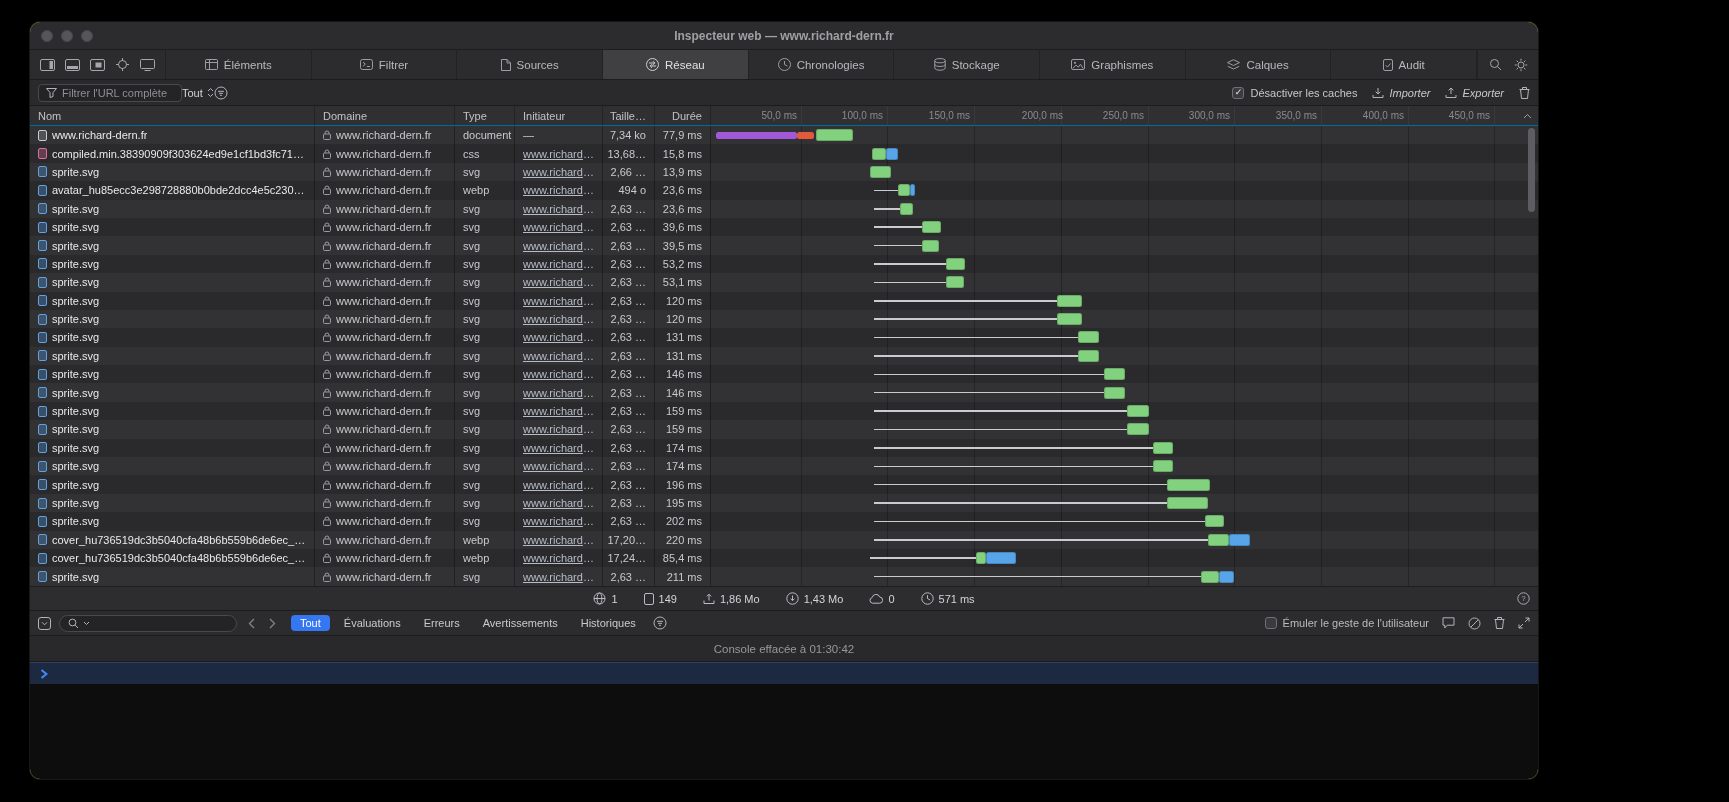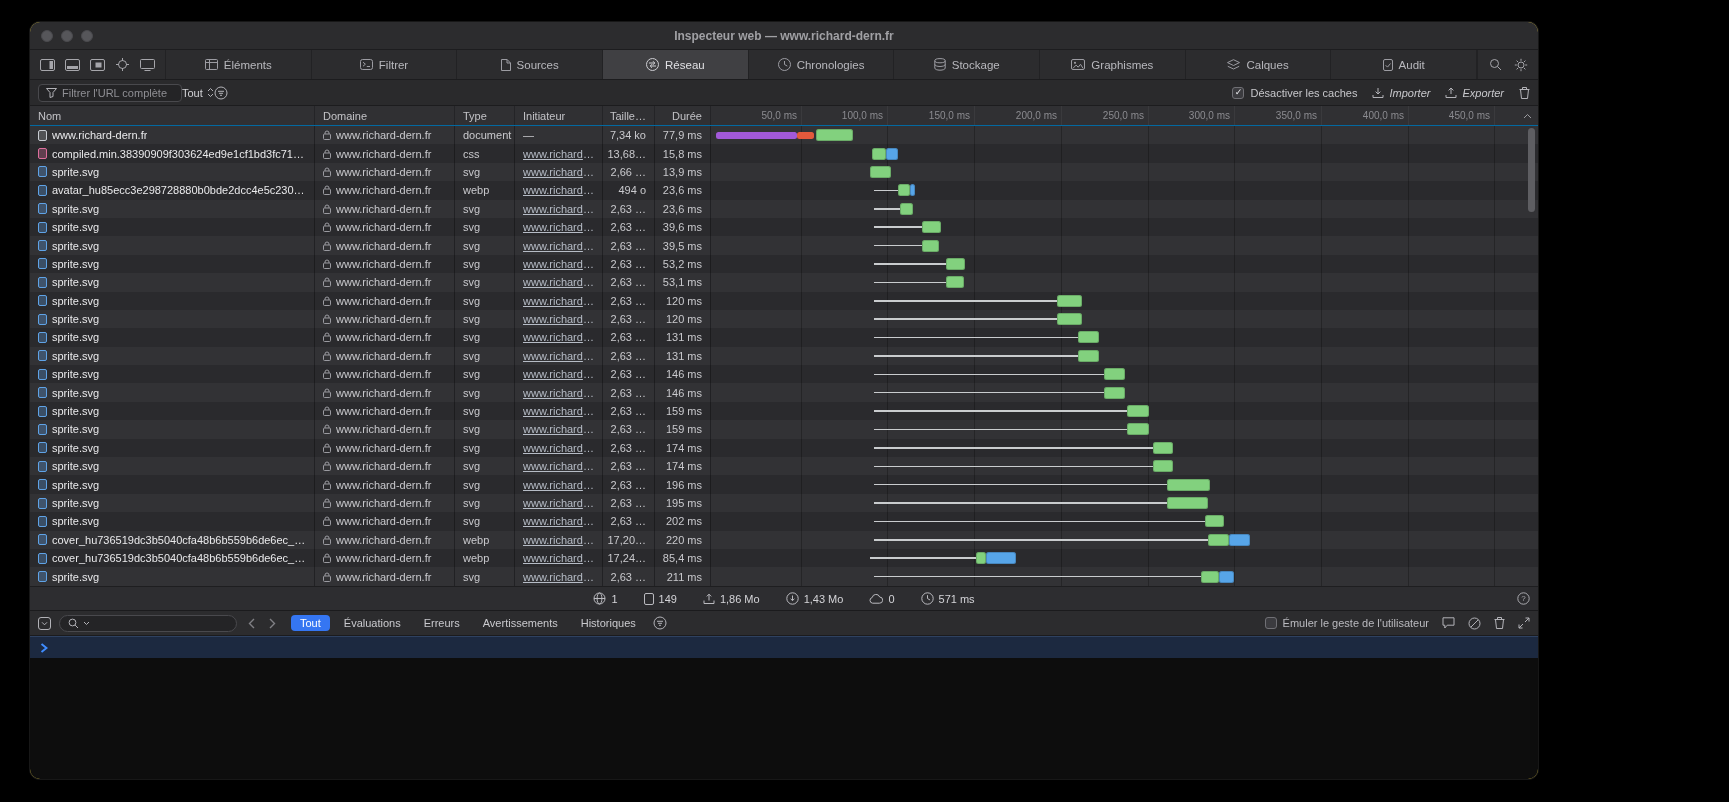--- a/index.html
+++ b/index.html
@@ -294,21 +294,21 @@
     <div class="th">Initiateur</div>
     <div class="th right">Taille…</div>
     <div class="th right">Durée</div>
     <div class="th ruler" id="ruler">
         <span class="tick-label" style="left:18px">50,0 ms</span>
         <span class="tick-mark" style="left:90px"></span>
         <span class="tick-label" style="left:104px">100,0 ms</span>
         <span class="tick-mark" style="left:176px"></span>
         <span class="tick-label" style="left:191px">150,0 ms</span>
         <span class="tick-mark" style="left:263px"></span>
-        <span class="tick-label" style="left:278px">200,0 ms</span>
+        <span class="tick-label" style="left:284px">200,0 ms</span>
         <span class="tick-mark" style="left:350px"></span>
         <span class="tick-label" style="left:365px">250,0 ms</span>
         <span class="tick-mark" style="left:437px"></span>
         <span class="tick-label" style="left:451px">300,0 ms</span>
         <span class="tick-mark" style="left:523px"></span>
         <span class="tick-label" style="left:538px">350,0 ms</span>
         <span class="tick-mark" style="left:610px"></span>
         <span class="tick-label" style="left:625px">400,0 ms</span>
         <span class="tick-mark" style="left:697px"></span>
         <span class="tick-label" style="left:711px">450,0 ms</span>
@@ -1096,20 +1096,23 @@
           </svg>
         </span>
       <span class="icon-btn">
           <svg width="12" height="12" viewBox="0 0 12 12">
             <path d="M7.5 1H11v3.5M11 1L7 5M4.5 11H1V7.5M1 11l4-4" fill="none" stroke="currentColor"></path>
           </svg>
         </span>
     </div>
   </div>
 
+  <div class="console-msg-row">
+    <span>Console effacée à 01:30:42</span>
+  </div>
 
   <div class="console-prompt">
     <span class="icon-btn">
         <svg width="8" height="10" viewBox="0 0 8 10">
           <path d="M1.5 1l5 4-5 4" fill="none" stroke="#3f8cff" stroke-width="2"></path>
         </svg>
       </span>
   </div>
 
   <div class="console-rest"></div>

